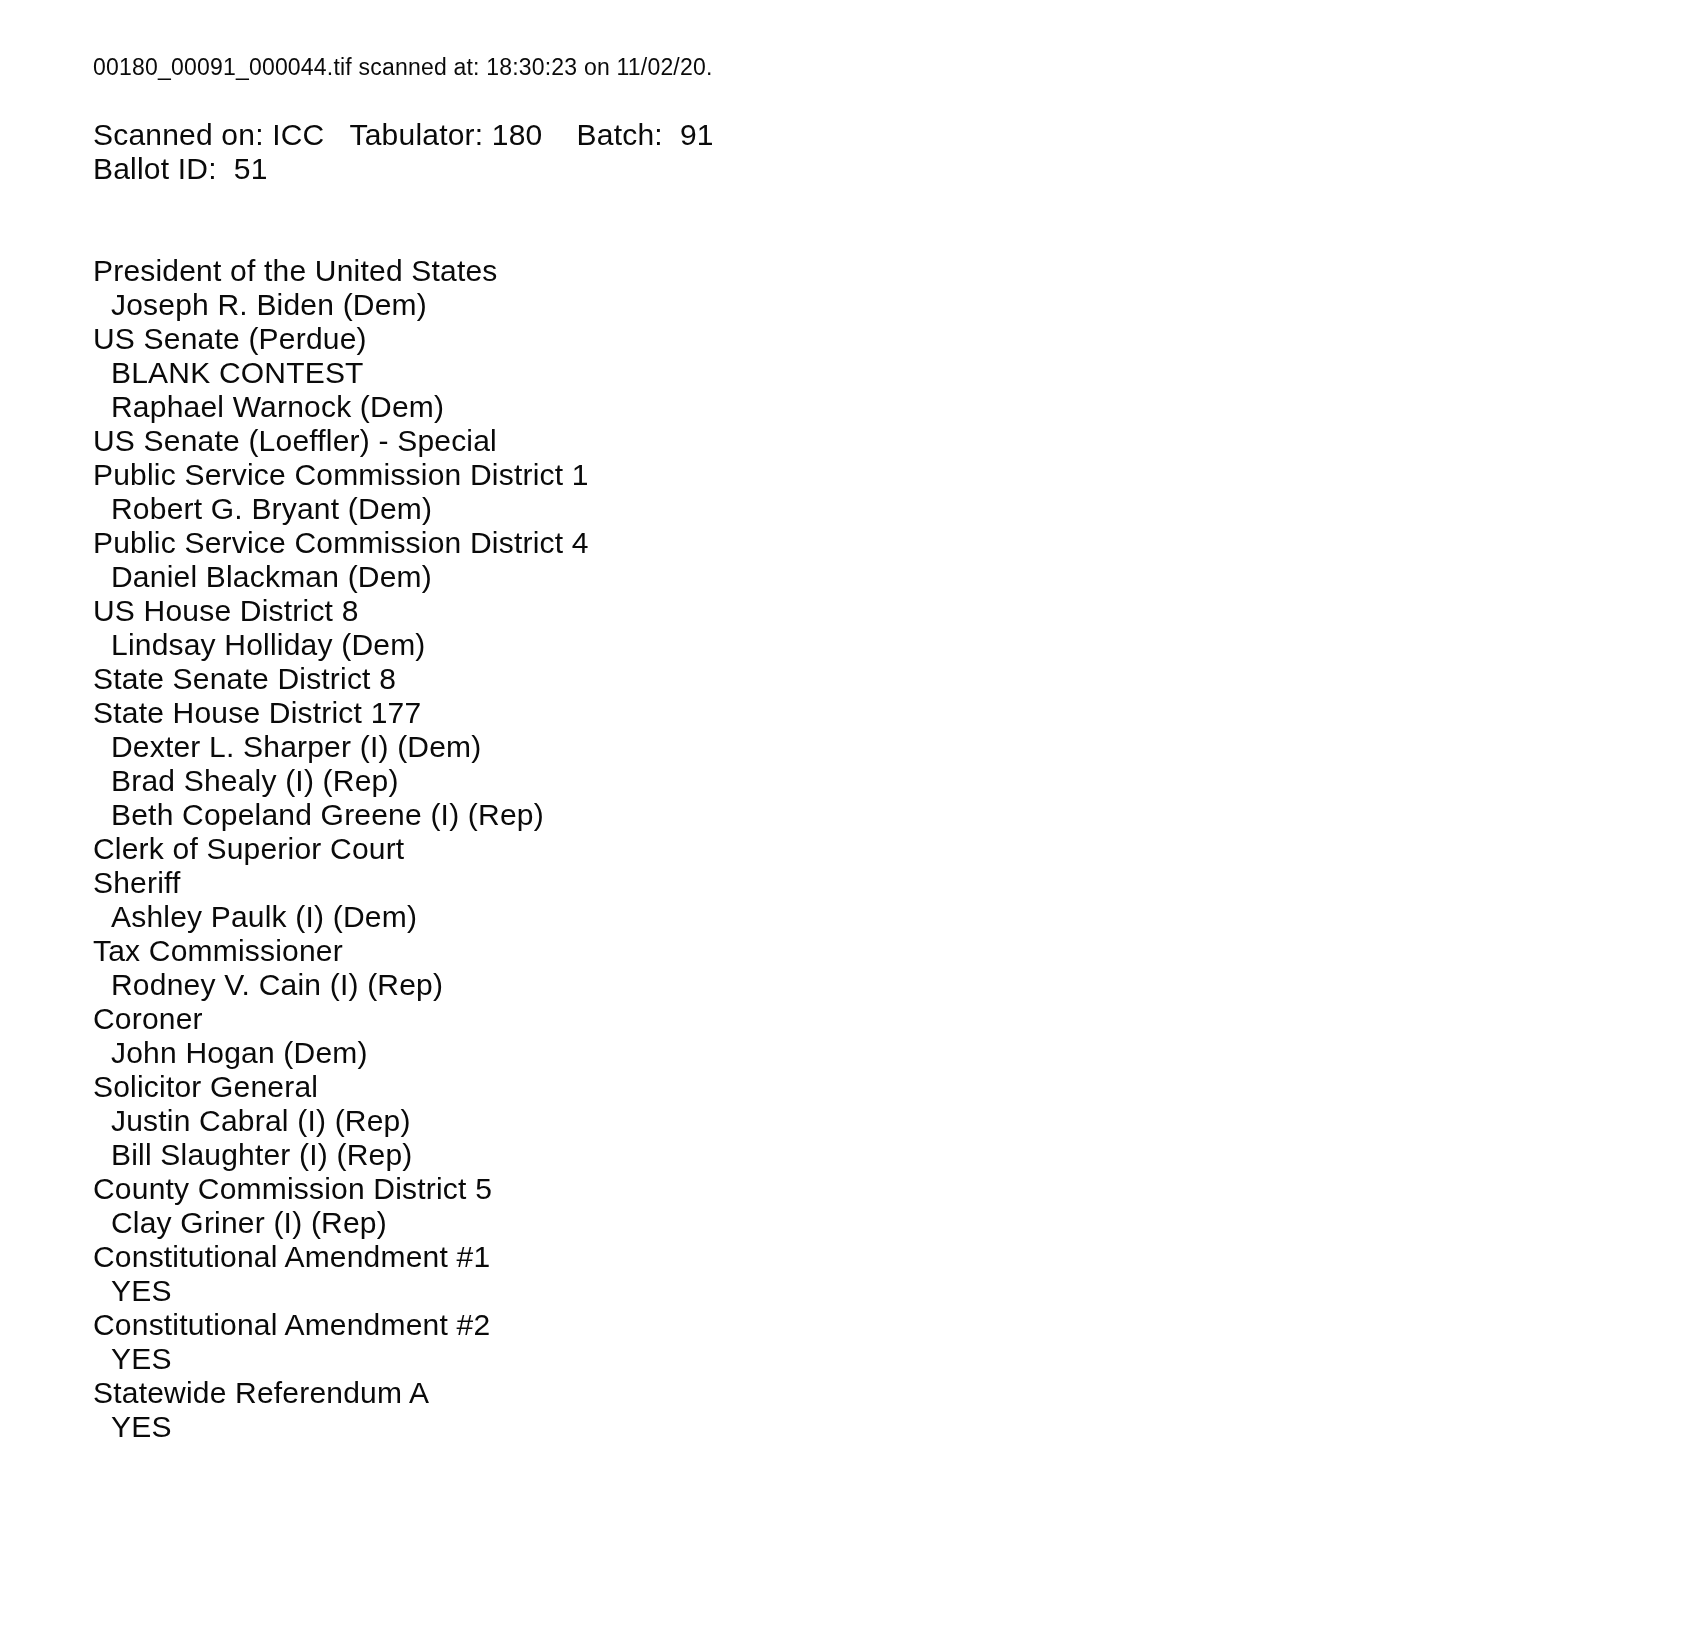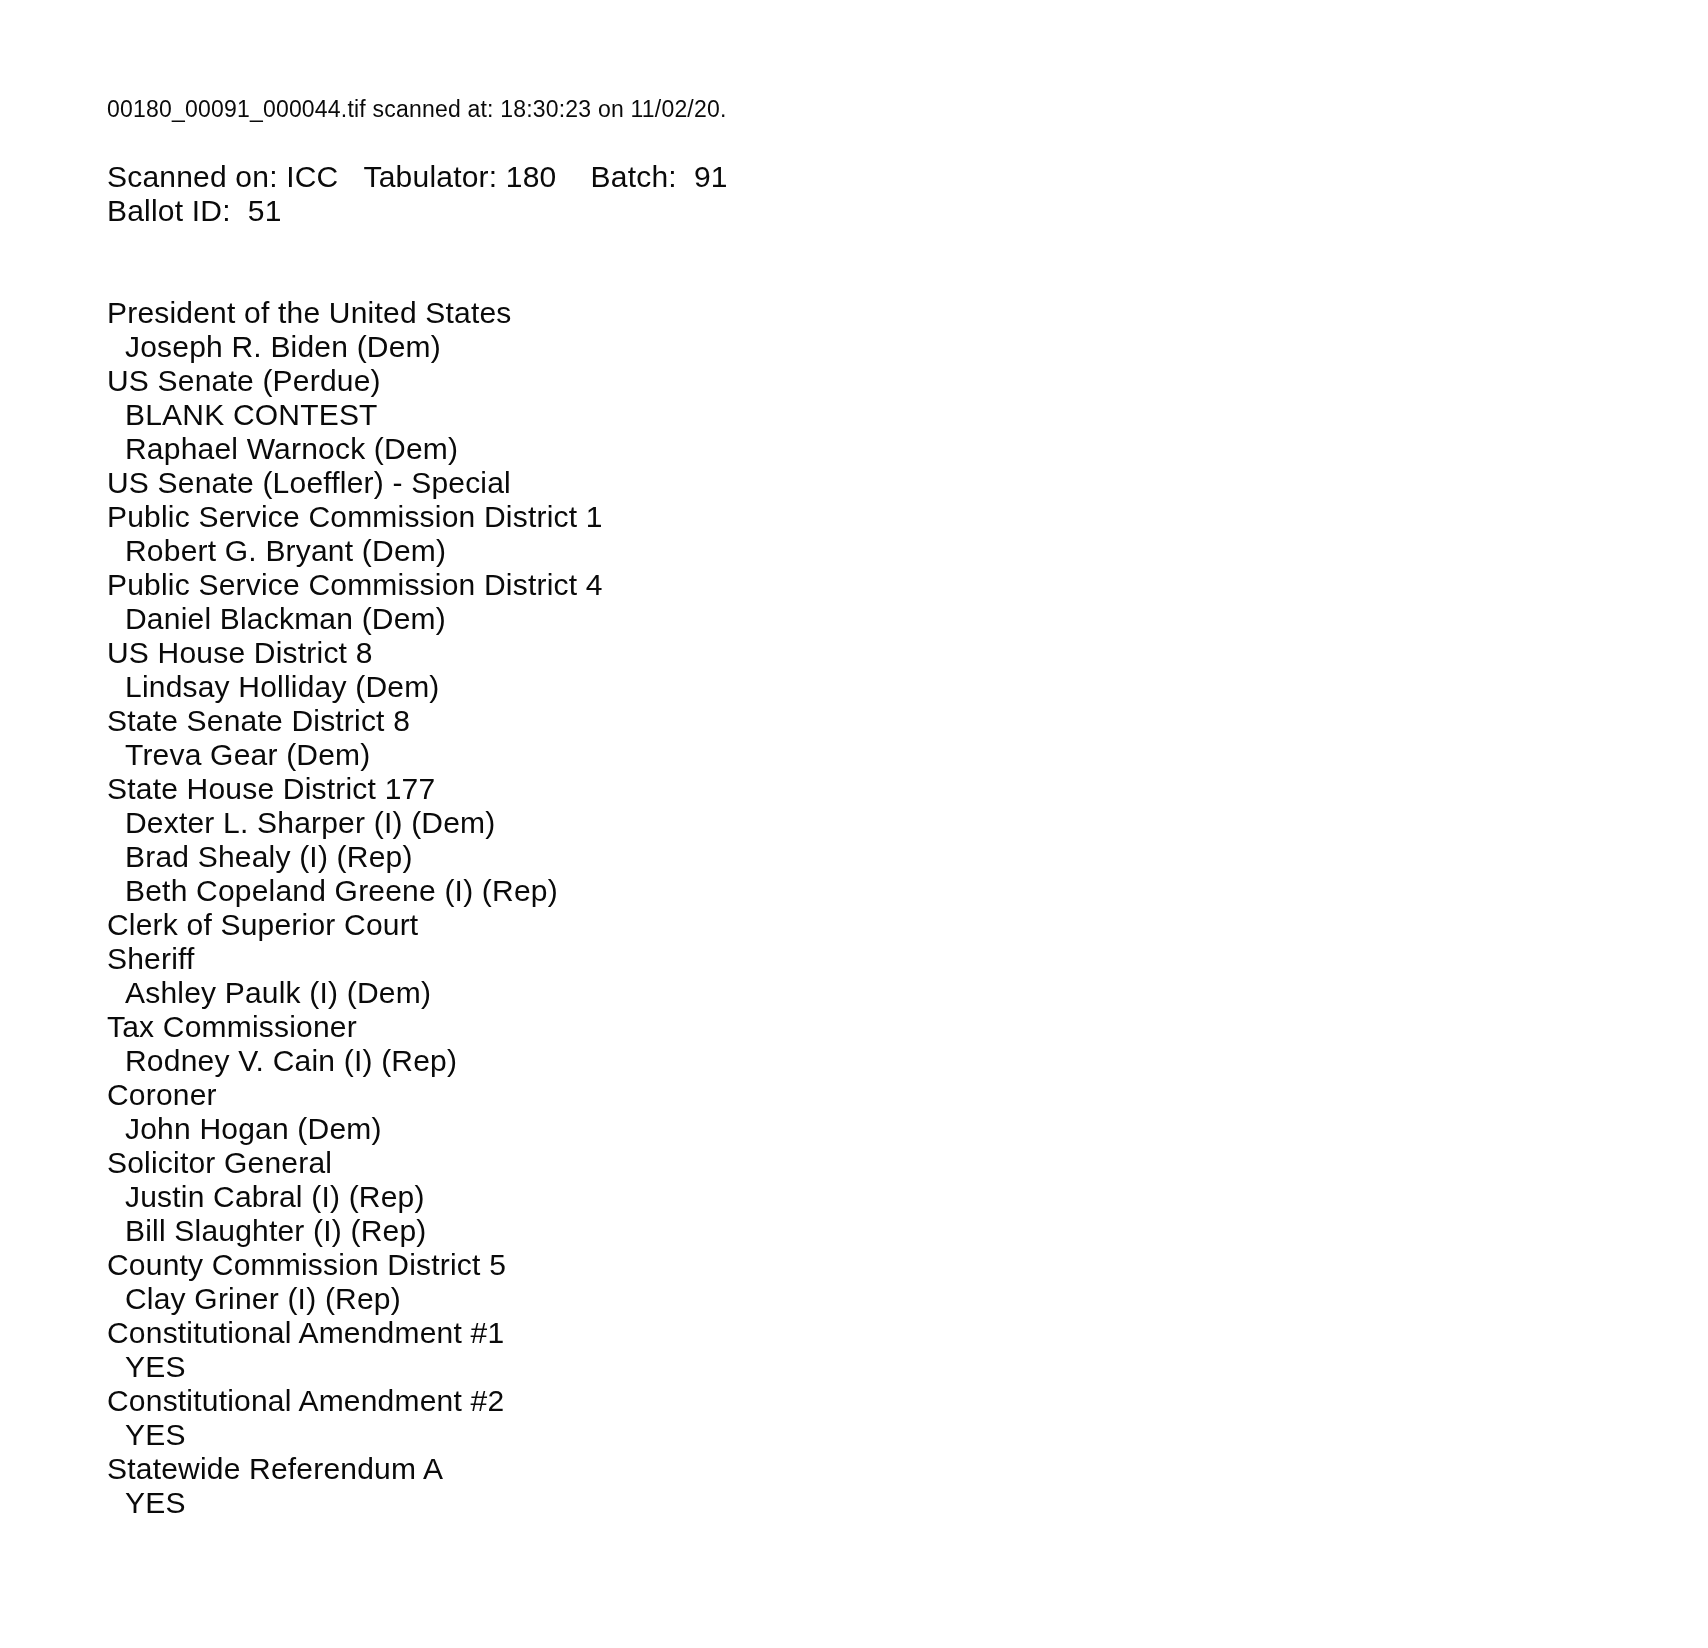--- a/index.html
+++ b/index.html
@@ -10,24 +10,23 @@
     width: 1708px;
     height: 1648px;
     background: #ffffff;
     color: #0a0a0a;
     font-family: "Liberation Sans", sans-serif;
     position: relative;
     overflow: hidden;
   }
   .doc {
     position: absolute;
-    left: 107px;
+    left: 93px;
     top: 50px;
     width: 1500px;
-    margin-top: 42px;
   }
   .line {
     height: 34px;
     line-height: 34px;
     font-size: 30px;
     white-space: pre;
     letter-spacing: 0.2px;
   }
   .line.filescan {
     font-size: 23px;
@@ -61,21 +60,20 @@
       <div class="line contest-selection">BLANK CONTEST</div>
       <div class="line contest-selection">Raphael Warnock (Dem)</div>
       <div class="line contest-title">US Senate (Loeffler) - Special</div>
       <div class="line contest-title">Public Service Commission District 1</div>
       <div class="line contest-selection">Robert G. Bryant (Dem)</div>
       <div class="line contest-title">Public Service Commission District 4</div>
       <div class="line contest-selection">Daniel Blackman (Dem)</div>
       <div class="line contest-title">US House District 8</div>
       <div class="line contest-selection">Lindsay Holliday (Dem)</div>
       <div class="line contest-title">State Senate District 8</div>
-      <div class="line contest-selection">Treva Gear (Dem)</div>
       <div class="line contest-title">State House District 177</div>
       <div class="line contest-selection">Dexter L. Sharper (I) (Dem)</div>
       <div class="line contest-selection">Brad Shealy (I) (Rep)</div>
       <div class="line contest-selection">Beth Copeland Greene (I) (Rep)</div>
       <div class="line contest-title">Clerk of Superior Court</div>
       <div class="line contest-title">Sheriff</div>
       <div class="line contest-selection">Ashley Paulk (I) (Dem)</div>
       <div class="line contest-title">Tax Commissioner</div>
       <div class="line contest-selection">Rodney V. Cain (I) (Rep)</div>
       <div class="line contest-title">Coroner</div>

